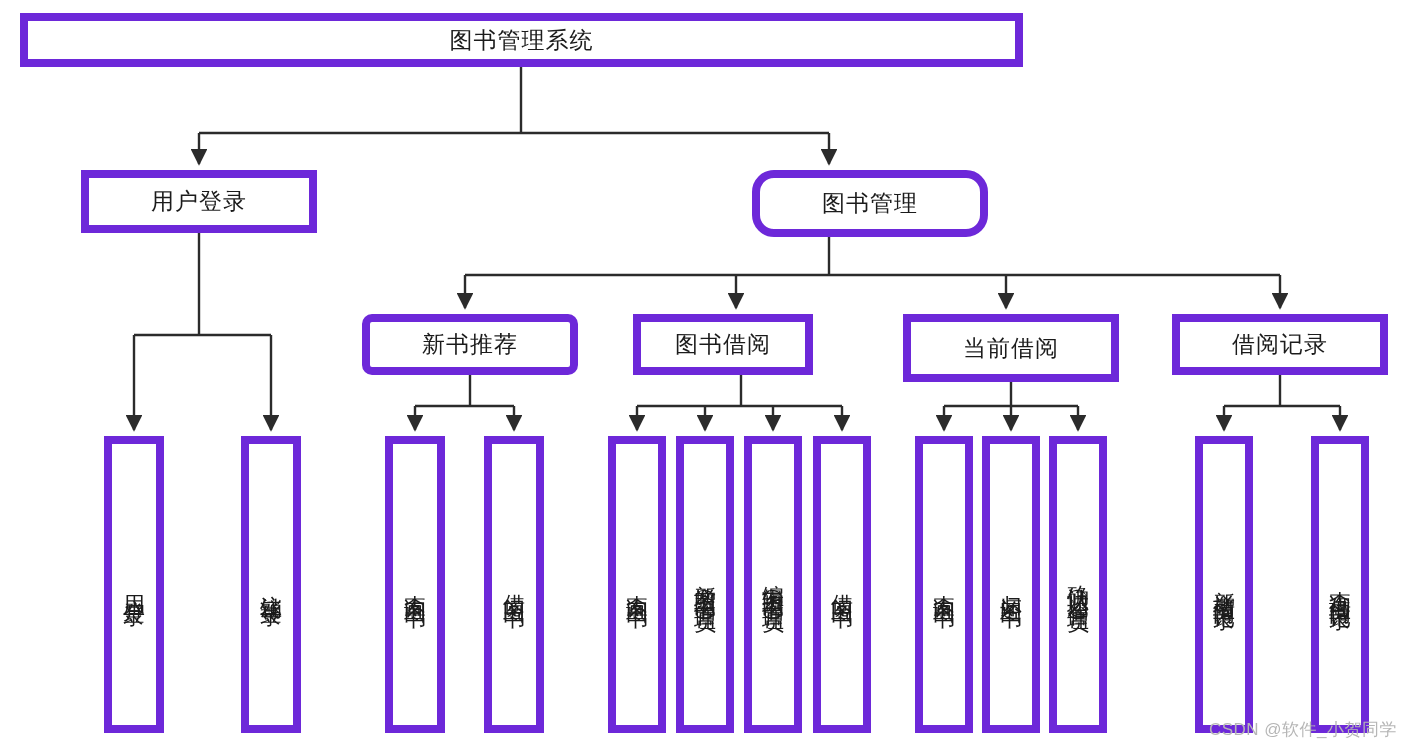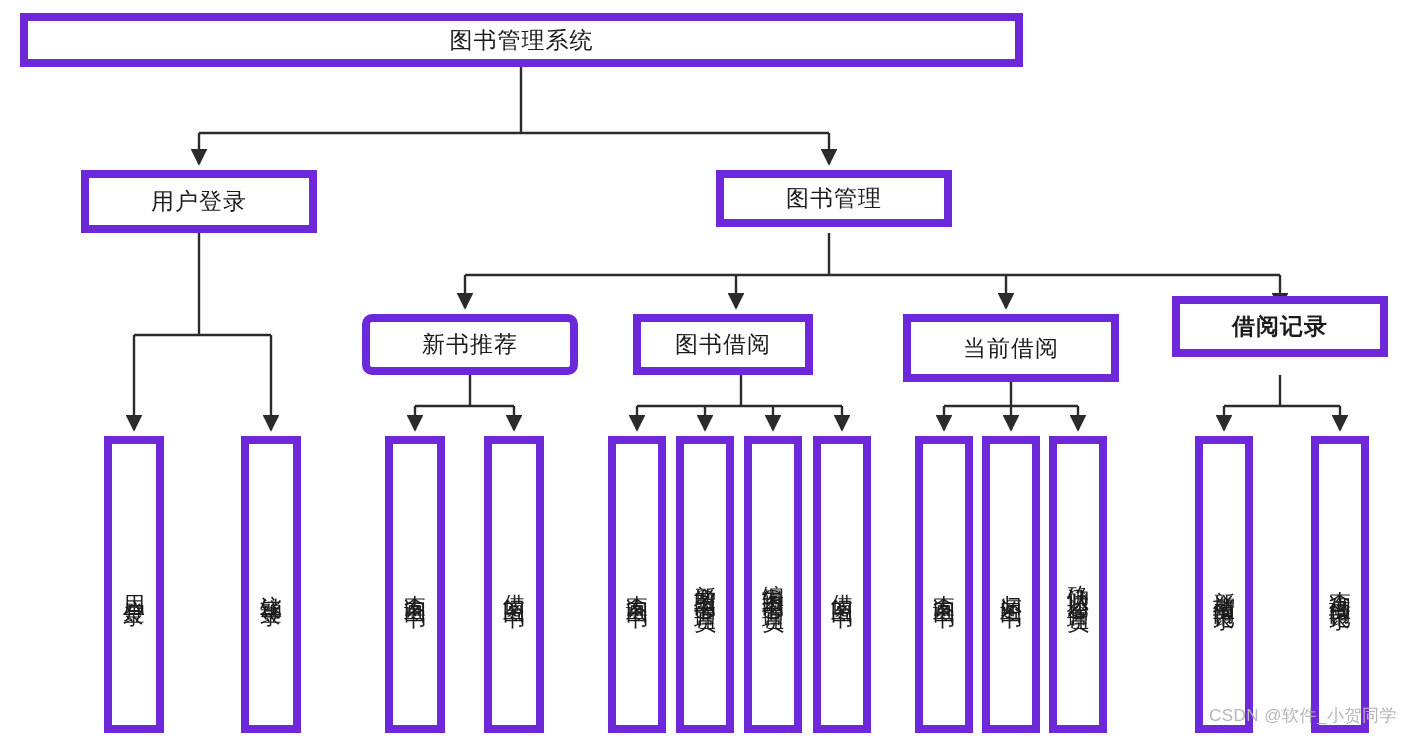--- a/index.html
+++ b/index.html
@@ -47,21 +47,21 @@
     letter-spacing: 4px;
     line-height: 1;
     white-space: nowrap;
   }
   .node .htext {
     white-space: nowrap;
   }
   #watermark {
     position: absolute;
     right: 8px;
-    bottom: 20px;
+    bottom: 6px;
     font-size: 17px;
     color: #b6b6b6;
     white-space: nowrap;
     letter-spacing: 0.5px;
   }
 </style>
 </head>
 <body>
 
 <div id="canvas">
@@ -116,34 +116,34 @@
     </g>
   </svg>
 
   <div class="node horiz" style="left:20px; top:13px; width:1003px; height:54px;">
     <span class="htext">图书管理系统</span>
   </div>
 
   <div class="node horiz" style="left:81px; top:170px; width:236px; height:63px;">
     <span class="htext">用户登录</span>
   </div>
-  <div class="node horiz" style="left:716px; top:170px; width:236px; height:57px;">
+  <div class="node horiz" style="left:752px; top:170px; width:236px; height:67px;border-radius:22px;">
     <span class="htext">图书管理</span>
   </div>
 
   <div class="node horiz" style="left:362px; top:314px; width:216px; height:61px;border-radius:10px;">
     <span class="htext">新书推荐</span>
   </div>
   <div class="node horiz" style="left:633px; top:314px; width:180px; height:61px;">
     <span class="htext">图书借阅</span>
   </div>
   <div class="node horiz" style="left:903px; top:314px; width:216px; height:68px;">
     <span class="htext">当前借阅</span>
   </div>
-  <div class="node horiz" style="left:1172px; top:296px; width:216px; height:61px;font-weight:bold;">
+  <div class="node horiz" style="left:1172px; top:314px; width:216px; height:61px;">
     <span class="htext">借阅记录</span>
   </div>
 
   <div class="node vert" style="left:104px; top:436px; width:60px; height:297px;">
     <span class="vtext">用户登录</span>
   </div>
   <div class="node vert" style="left:241px; top:436px; width:60px; height:297px;">
     <span class="vtext">注销登录</span>
   </div>
 

